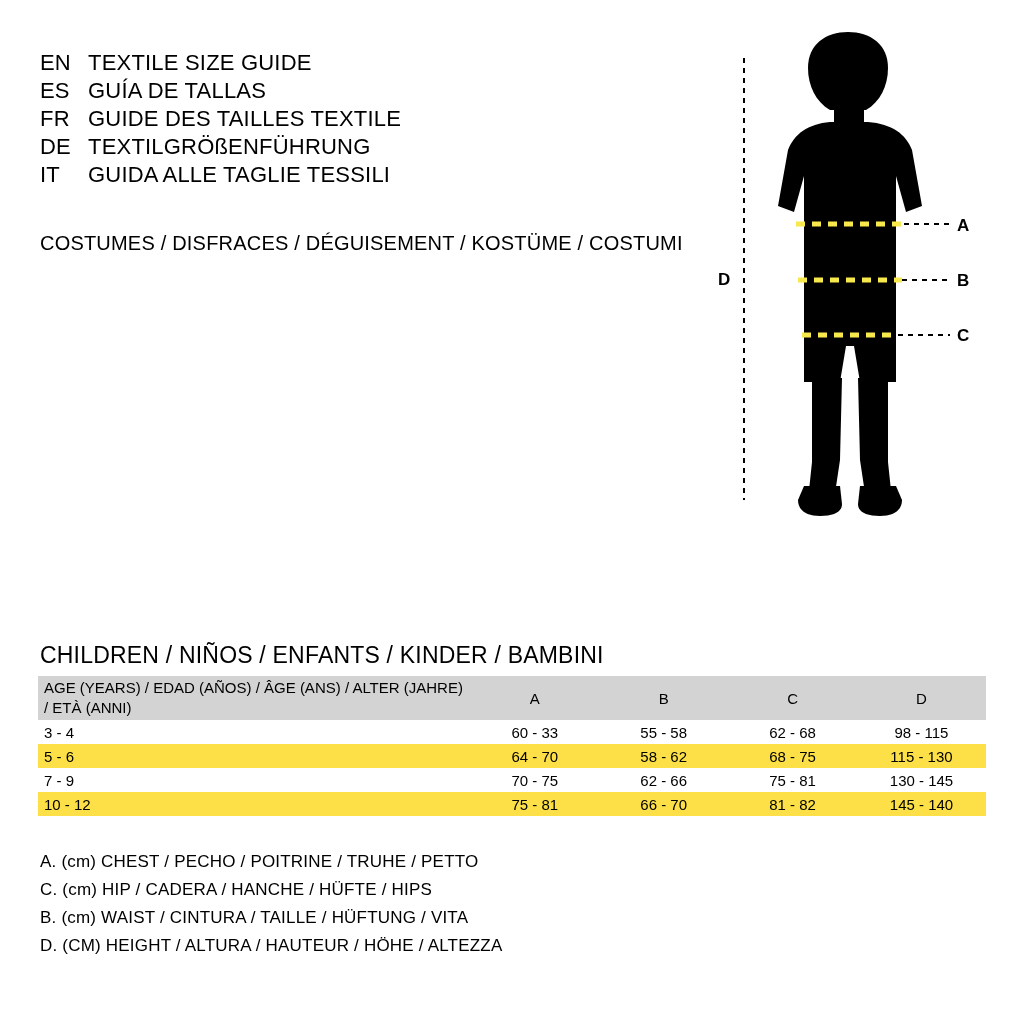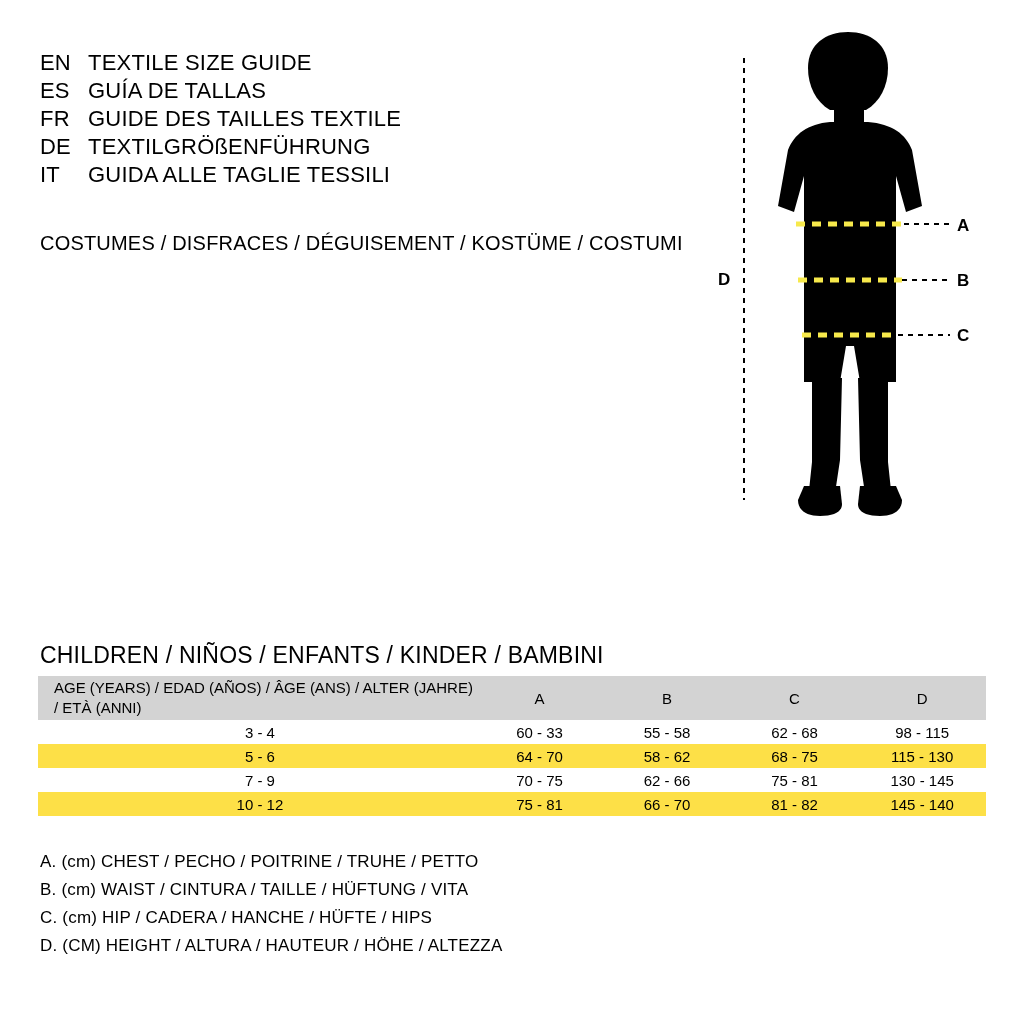--- a/index.html
+++ b/index.html
@@ -96,26 +96,26 @@
     text-align: center;
     height: 24px;
     vertical-align: middle;
   }
   #size-table thead th {
     background: #d3d3d3;
     height: 44px;
   }
   #size-table thead th.age-head {
     text-align: left;
-    padding-left: 16px;
+    padding-left: 6px;
     line-height: 1.35;
     width: 430px;
   }
   #size-table tbody td.age-cell {
-    text-align: center;
+    text-align: left;
     padding-left: 6px;
     margin-left: 20px;
   }
   #size-table tbody tr.odd {
     background: #ffffff;
   }
   #size-table tbody tr.even {
     background: #fde047;
   }
   .col-ab { width: 130px; }
@@ -236,16 +236,16 @@
       <td>75 - 81</td>
       <td>66 - 70</td>
       <td>81 - 82</td>
       <td>145 - 140</td>
     </tr>
   </tbody>
 </table>
 
 <div id="legend">
   <div class="legend-row">A. (cm) CHEST / PECHO / POITRINE / TRUHE / PETTO</div>
+  <div class="legend-row">C. (cm) HIP / CADERA / HANCHE / HÜFTE / HIPS</div>
   <div class="legend-row">B. (cm) WAIST / CINTURA / TAILLE / HÜFTUNG / VITA</div>
-  <div class="legend-row">C. (cm) HIP / CADERA / HANCHE / HÜFTE / HIPS</div>
   <div class="legend-row">D. (CM) HEIGHT / ALTURA / HAUTEUR / HÖHE / ALTEZZA</div>
 </div>
 
 </body></html>

